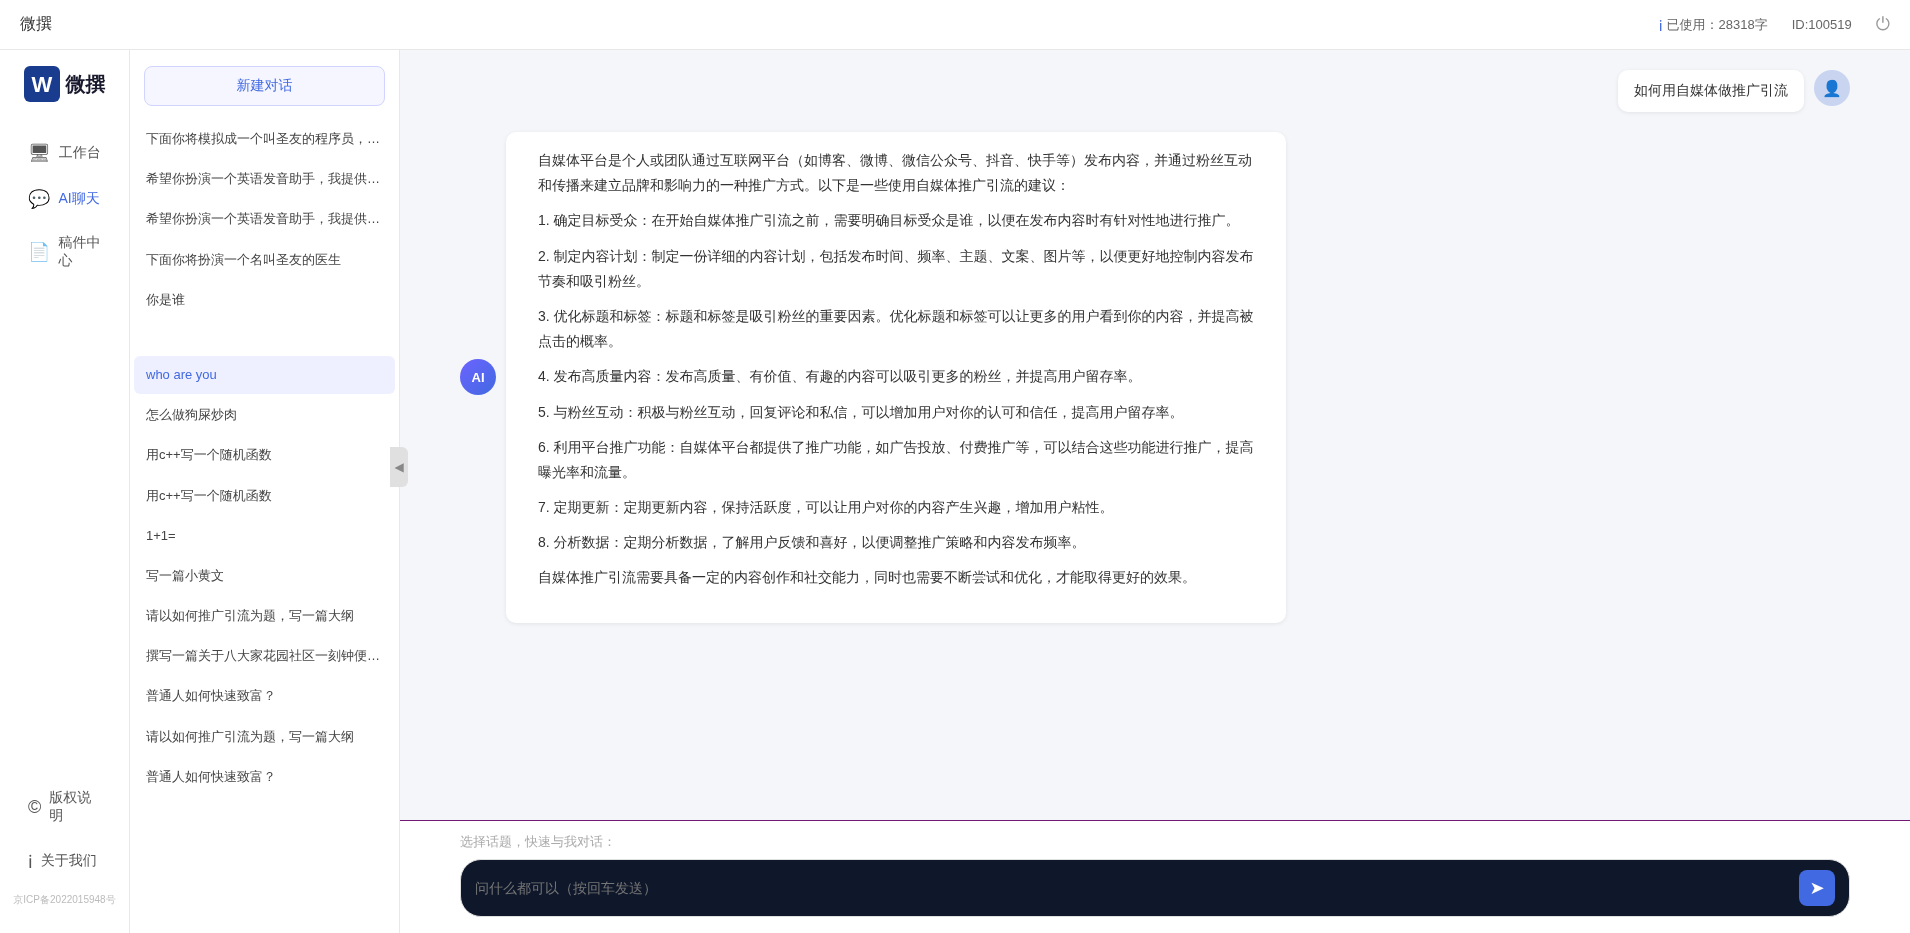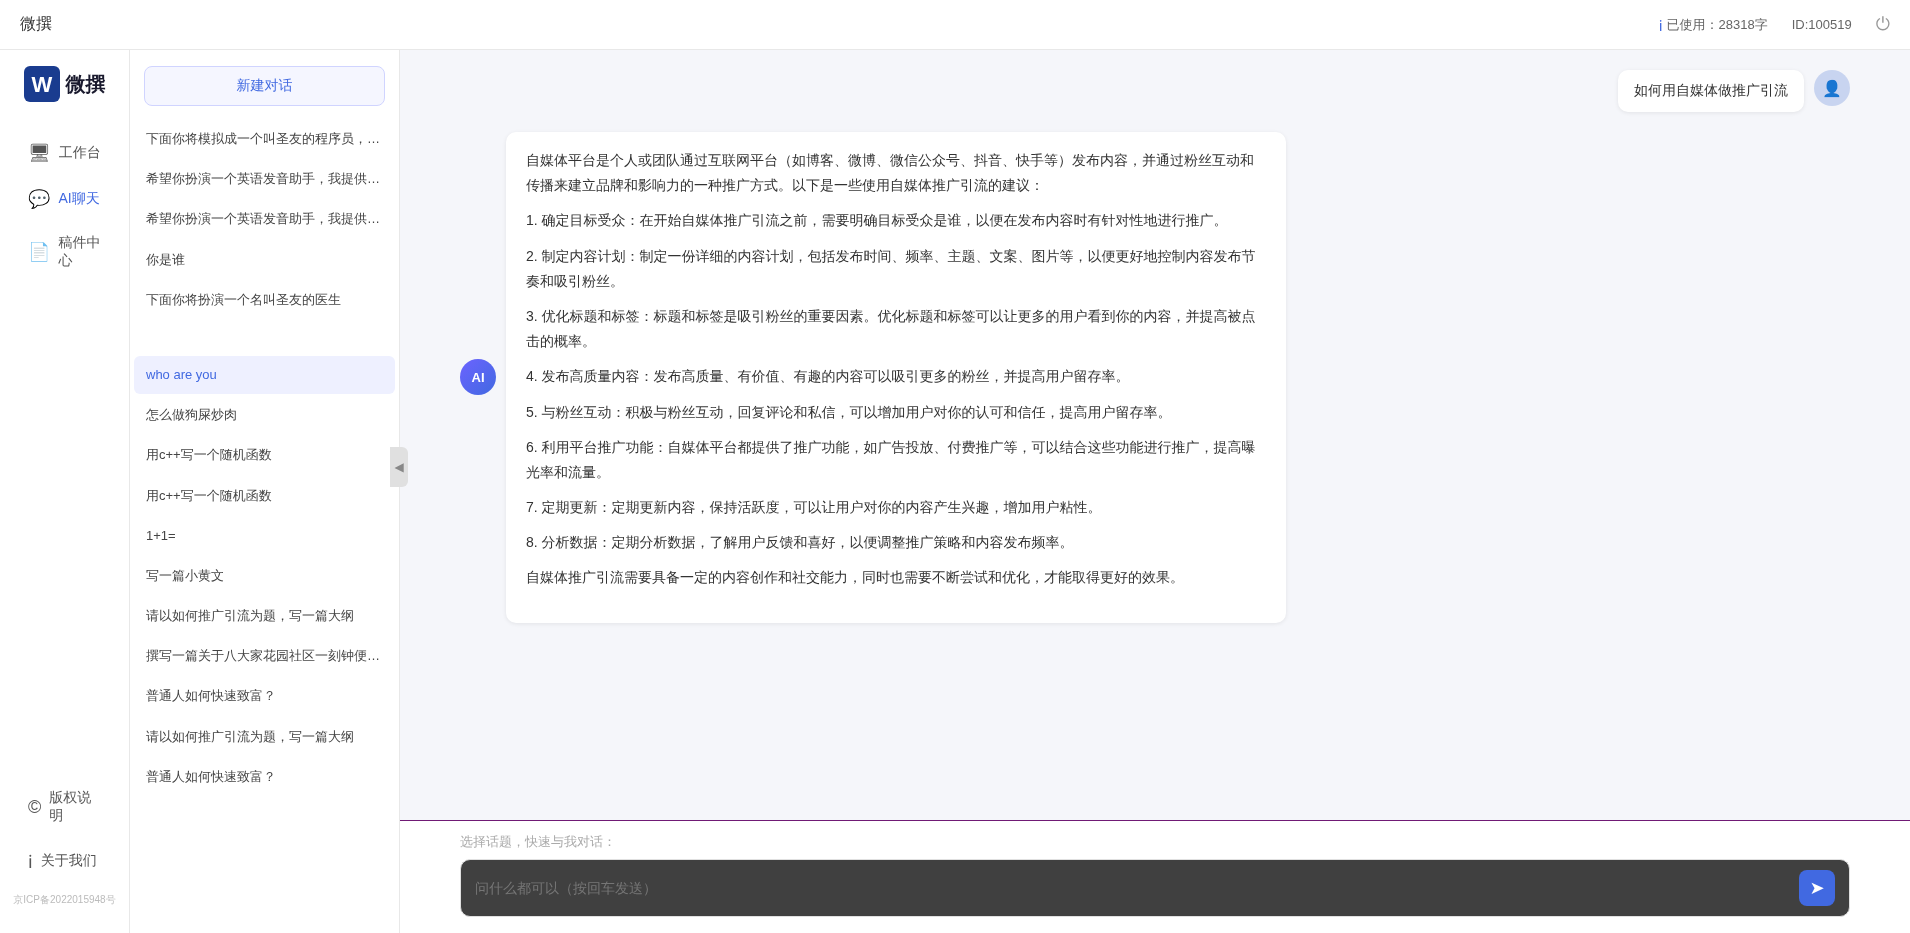--- a/index.html
+++ b/index.html
@@ -223,21 +223,21 @@
       align-items: center;
       justify-content: center;
       color: #fff;
       font-weight: 700;
       font-size: 13px;
       flex-shrink: 0;
     }
     .msg-ai-content {
       background: #fff;
       border-radius: 10px;
-      padding: 16px 20px;
+      padding: 16px 32px;
       font-size: 14px;
       color: #333;
       max-width: 780px;
       line-height: 1.8;
       box-shadow: 0 1px 4px rgba(0,0,0,0.08);
     }
     .msg-ai-content p { margin-bottom: 10px; }
     .msg-ai-content p:last-child { margin-bottom: 16px; }
 
     
@@ -248,23 +248,23 @@
     }
     .topic-hint {
       font-size: 13px;
       color: #aaa;
       margin-bottom: 8px;
     }
     .input-box {
       display: flex;
       align-items: center;
       border: 1px solid #e0e0e0;
-      border-radius: 10px;
+      border-radius: 21px;
       padding: 10px 14px;
-      background: #404040;
+      background: #0f172a;
     }
     .input-field {
       flex: 1;
       border: none;
       background: transparent;
       font-size: 14px;
       color: #999;
       outline: none;
     }
     .send-btn {
@@ -341,22 +341,22 @@
     </div>
   </div>
 
   <div class="conv-panel">
     <div class="new-conv-btn">新建对话</div>
     <div class="conv-list">
 
     <div class="conv-item">下面你将模拟成一个叫圣友的程序员，我说...</div>
         <div class="conv-item">希望你扮演一个英语发音助手，我提供给你...</div>
         <div class="conv-item">希望你扮演一个英语发音助手，我提供给你...</div>
+        <div class="conv-item">下面你将扮演一个名叫圣友的医生</div>
         <div class="conv-item">你是谁</div>
-        <div class="conv-item">下面你将扮演一个名叫圣友的医生</div>
         <div class="conv-item active">who are you</div>
         <div class="conv-item">怎么做狗屎炒肉</div>
         <div class="conv-item">用c++写一个随机函数</div>
         <div class="conv-item">用c++写一个随机函数</div>
         <div class="conv-item">1+1=</div>
         <div class="conv-item">写一篇小黄文</div>
         <div class="conv-item">请以如何推广引流为题，写一篇大纲</div>
         <div class="conv-item">撰写一篇关于八大家花园社区一刻钟便民生...</div>
         <div class="conv-item">普通人如何快速致富？</div>
         <div class="conv-item">请以如何推广引流为题，写一篇大纲</div>

